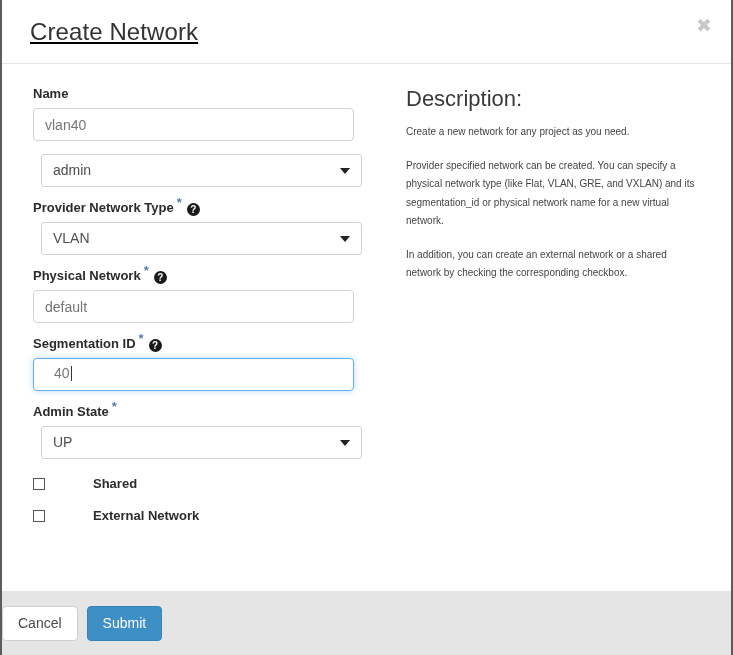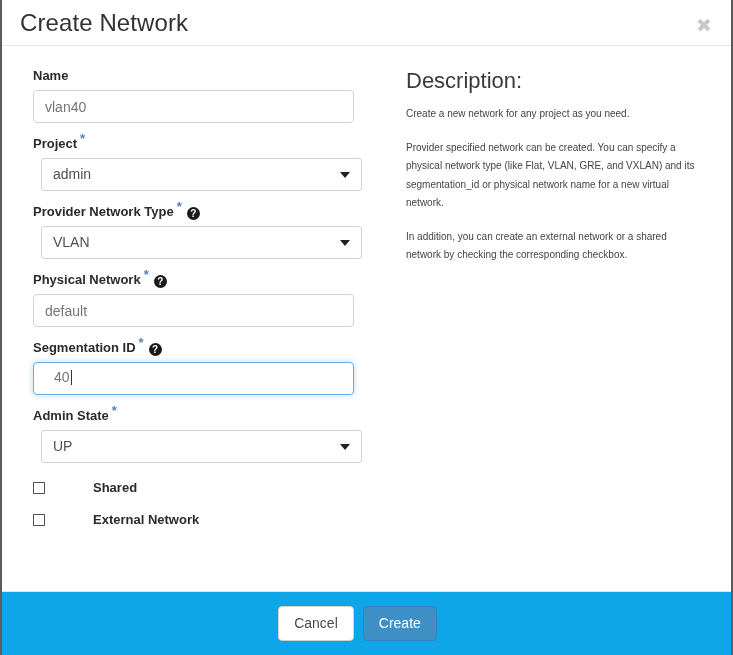--- a/index.html
+++ b/index.html
@@ -23,25 +23,26 @@
     background: #ffffff;
     border-left: 2px solid #5c5c5c;
     border-right: 2px solid #5c5c5c;
     overflow: hidden;
   }
 
   
   .modal-header {
     position: relative;
     box-sizing: border-box;
-    height: 46px;
+    height: 64px;
     border-bottom: 1px solid #e5e5e5;
-    padding: 0 18px;
+    padding: 0 28px;
     display: flex;
     align-items: center;
+    text-decoration: underline;
   }
   .modal-title {
     font-size: 24px;
     font-weight: 400;
     color: #333333;
     letter-spacing: 0.1px;
   }
   .close-btn {
     position: absolute;
     top: 12px;
@@ -228,24 +229,24 @@
 
   
   .modal-footer {
     position: absolute;
     left: 0; right: 0; bottom: 0;
     height: 64px;
     box-sizing: border-box;
     border-top: 1px solid #e5e5e5;
     display: flex;
     align-items: center;
-    justify-content: center;
+    justify-content: flex-start;
     padding-right: 18px;
     gap: 9px;
-    background: #0ea5e9;
+    background: #e5e5e5;
   }
   .btn {
     font-family: "Liberation Sans", sans-serif;
     font-size: 14px;
     border-radius: 4px;
     padding: 7px 15px;
     cursor: pointer;
     line-height: 19px;
   }
   .btn-default {
@@ -274,23 +275,20 @@
     <div class="col-form">
 
       <div class="form-group">
         <label class="ctrl-label">
           <span>Name</span>
         </label>
         <input class="form-control" type="text" placeholder="vlan40" style="">
       </div>
 
       <div class="form-group">
-        <label class="ctrl-label">
-          <span>Project</span><span class="req-star">*</span>
-        </label>
         <div class="select-wrap">
           <div class="select-box">admin</div>
           <span class="select-arrow"></span>
         </div>
       </div>
 
       <div class="form-group">
         <label class="ctrl-label">
           <span>Provider Network Type</span><span class="req-star">*</span><span class="help-icon">?</span>
         </label>
@@ -341,16 +339,16 @@
       <p class="desc-p">Create a new network for any project as you need.</p>
       <p class="desc-p">Provider specified network can be created. You can specify a physical network type (like Flat, VLAN, GRE, and VXLAN) and its segmentation_id or physical network name for a new virtual network.</p>
       <p class="desc-p">In addition, you can create an external network or a shared network by checking the corresponding checkbox.</p>
     </div>
 
     <div class="watermark">qingruanit.net  0532-85025005</div>
   </div>
 
   <div class="modal-footer">
     <button class="btn btn-default">Cancel</button>
-    <button class="btn btn-primary">Create</button>
+    <button class="btn btn-primary">Submit</button>
   </div>
 
 </div>
 
 </body></html>

